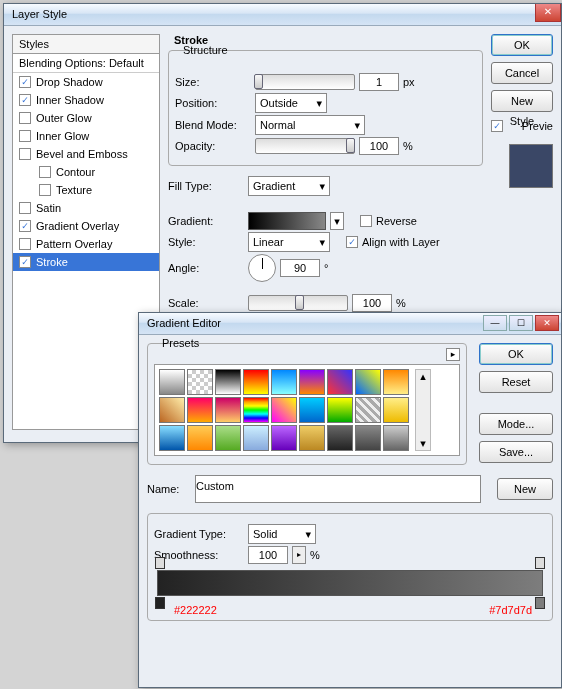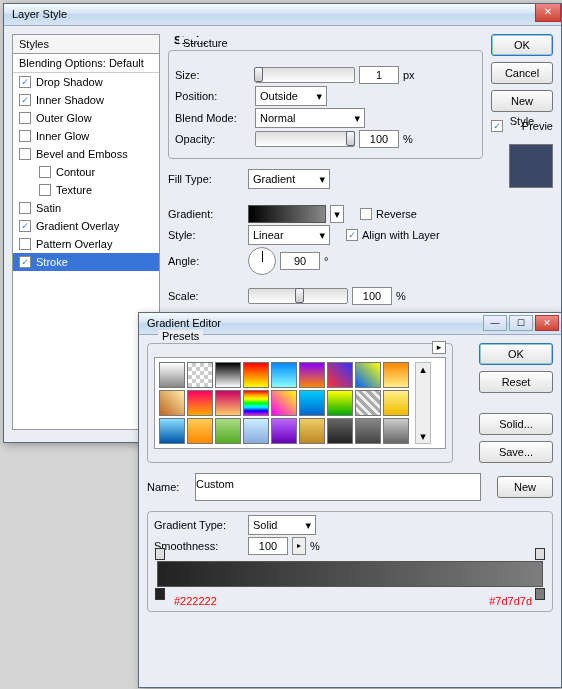--- a/index.html
+++ b/index.html
@@ -8,21 +8,21 @@
 .titlebar{background:linear-gradient(#f7fbff,#d7e5f5 45%,#c2d8ee 46%,#d5e4f5);height:22px;padding:3px 8px;font-size:12px;border-bottom:1px solid #9ab}
 .redx{position:absolute;right:0;top:0;width:26px;height:18px;background:linear-gradient(#e88,#c43);color:#fff;text-align:center;line-height:16px;font-size:10px;border:1px solid #a33;border-top:none}
 .content{padding:8px;display:flex;gap:8px}
 .styles-panel{width:148px;border:1px solid #999;background:#fff;font-size:11px}
 .styles-hdr{padding:3px 6px;border-bottom:1px solid #999;background:#f5f5f5}
 .styles-sub{padding:3px 6px;border-bottom:1px solid #ccc}
 .style-item{padding:3px 6px;display:flex;align-items:center;gap:5px}
 .style-item.indent{padding-left:26px}
 .style-item.sel{background:#3875d7;color:#fff}
 .cb{width:12px;height:12px;border:1px solid #888;background:#fff;display:inline-flex;align-items:center;justify-content:center;font-size:9px;color:#3875d7}
-.fieldset{border:1px solid #aaa;margin:4px 0 10px;padding:1px 6px 8px;position:relative;border-radius:4px}
+.fieldset{border:1px solid #aaa;margin:4px 0 10px;padding:8px 6px 8px;position:relative;border-radius:4px}
 .legend{position:relative;top:-15px;left:4px;background:#eaeef4;padding:0 4px;font-size:11px;height:6px;display:inline-block}
 .row{display:flex;align-items:center;margin:2px 0;gap:4px}
 .lbl{width:76px;text-align:left;padding-right:6px}
 .slider{flex:0 0 100px;height:16px;background:linear-gradient(#ddd,#fff);border:1px solid #888;border-radius:2px;position:relative}
 .thumb{position:absolute;width:9px;height:15px;background:linear-gradient(#f8f8f8,#ccc);border:1px solid #667;border-radius:2px;top:-1px}
 .numbox{width:40px;height:18px;border:1px solid #888;background:#fff;text-align:center;line-height:16px}
 .combo{height:20px;border:1px solid #888;background:#fff;display:flex;align-items:center;padding:0 4px;justify-content:space-between}
 .btn{min-width:62px;height:22px;border:1px solid #777;background:linear-gradient(#fefefe,#e3e3e3);border-radius:3px;text-align:center;line-height:20px;padding:0 8px}
 .btn.def{border:1px solid #2e72c9;box-shadow:0 0 0 1px #8cc inset}
 .rcol{width:62px;display:flex;flex-direction:column;gap:6px;align-items:stretch}
@@ -194,21 +194,21 @@
 </div>
 
 <div class="win" style="left:138px;top:312px;width:424px;height:376px">
   <div class="titlebar"><span>Gradient Editor</span></div>
   <div class="winbtns">
     <div class="winbtn">—</div>
     <div class="winbtn">☐</div>
     <div class="winbtn" style="background:linear-gradient(#e88,#c43);color:#fff;border-color:#a33">✕</div>
   </div>
   <div class="content" style="flex-direction:column;gap:8px">
-    <div style="display:flex;gap:26px">
+    <div style="display:flex;gap:12px">
       <div class="fieldset" style="flex:1;margin:0">
         <span class="legend">Presets</span>
         <div style="display:flex;justify-content:flex-end;height:0">
             <span style="position:relative;top:-16px;font-size:9px;border:1px solid #888;width:14px;height:13px;text-align:center;background:#fff">▸</span>
           </div>
         <div class="presets">
           <div class="swgrid" id="swatches">
               <div class="sw" style="background: linear-gradient(rgb(255, 255, 255), rgb(136, 136, 136));"></div>
               <div class="sw" style="background: repeating-conic-gradient(rgb(204, 204, 204) 0deg, rgb(204, 204, 204) 25%, rgb(255, 255, 255) 0deg, rgb(255, 255, 255) 50%) 0px center / 8px 8px;"></div>
               <div class="sw" style="background: linear-gradient(rgb(0, 0, 0), rgb(255, 255, 255));"></div>
@@ -240,21 +240,21 @@
           <div class="scroll">
               <span>▴</span>
               <span>▾</span>
             </div>
         </div>
       </div>
       <div class="rcol" style="width:74px">
         <div class="btn def">OK</div>
         <div class="btn">Reset</div>
         <div style="height:8px"></div>
-        <div class="btn">Solid...</div>
+        <div class="btn">Mode...</div>
         <div class="btn">Save...</div>
       </div>
     </div>
     <div class="row">
         <span style="width:44px">Name:</span>
         <div class="textbox" style="flex:1">Custom</div>
         <span style="width:8px"></span>
         <div class="btn" style="min-width:56px">New</div>
       </div>
     <div class="fieldset" style="margin:0;padding-bottom:18px">

